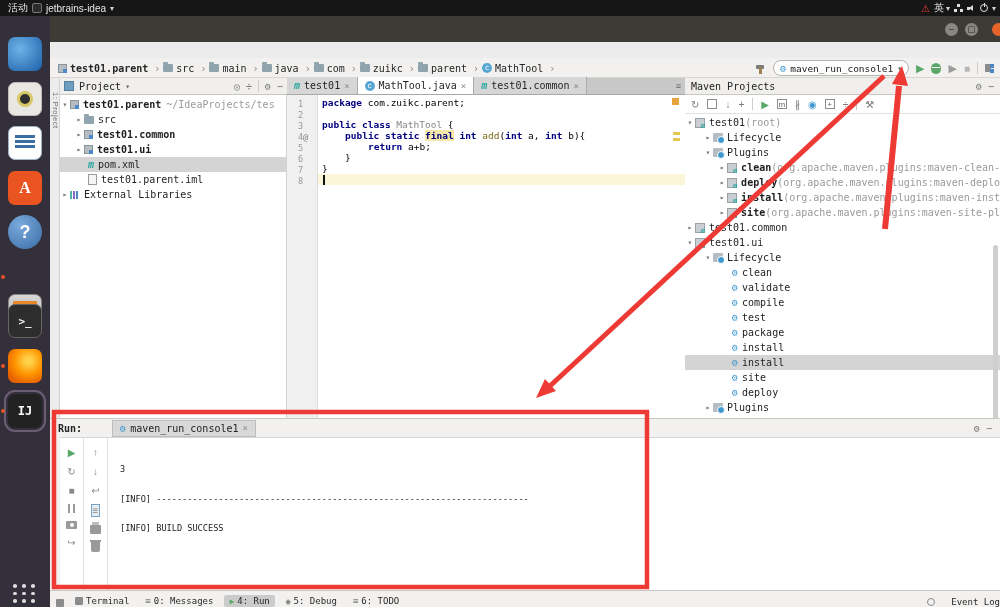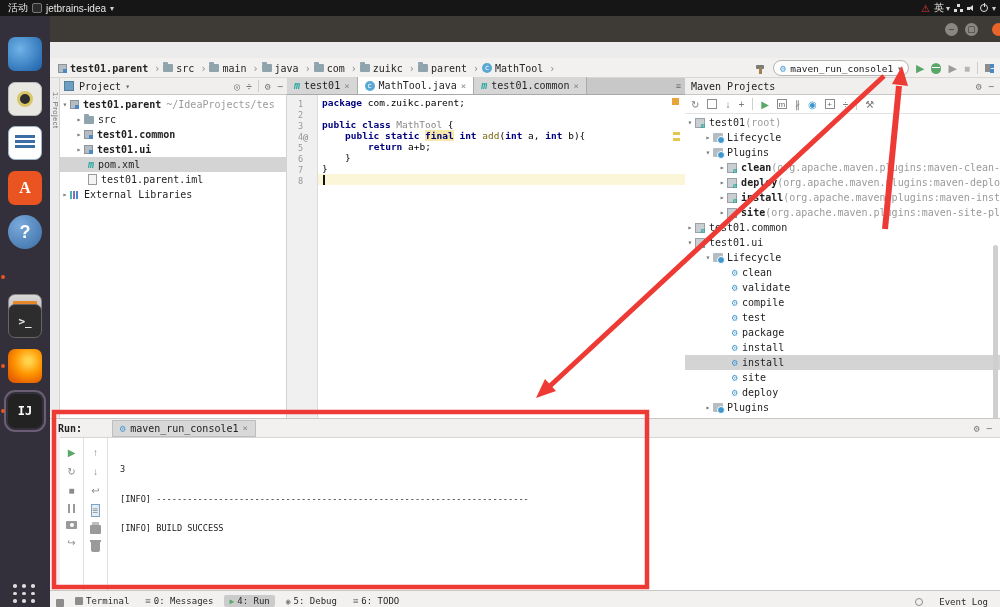--- a/index.html
+++ b/index.html
@@ -145,21 +145,21 @@
   .printico:before{content:"";position:absolute;left:2px;top:-3px;width:7px;height:3px;background:#bdbdbd}
   .trashico{width:9px;height:10px;background:#9a9a9a;border-radius:0 0 2px 2px;position:relative}
   .trashico:before{content:"";position:absolute;left:-1px;top:-2px;width:11px;height:1.5px;background:#9a9a9a}
   .selbox{border:1px solid #7ca3c4;background:#e3edf5;padding:0 1px}
   .con{position:absolute;left:48px;top:0;right:0;bottom:0;background:#fff;font-family:"DejaVu Sans Mono",monospace;font-size:8.6px;color:#1a1a1a;padding:8px 0 0 12px;line-height:9.7px;white-space:pre;overflow:hidden}
   
   .status{left:0;top:574px;width:950px;height:17px;background:#f2f1ef;border-top:1px solid #c9c7c3;display:flex;align-items:flex-end;font-family:"DejaVu Sans Mono",monospace;font-size:9px;color:#2a2a2a}
   .sitem{display:flex;align-items:center;gap:3px;padding:1px 5px;margin-left:6px}
   .sitem.on{background:#cbcbcb;border-radius:2px}
   .sq{width:8px;height:8px;background:#8c8c8c;display:inline-block;border-radius:1px}
-  .elog{margin-left:auto;margin-right:12px;display:flex;align-items:center;gap:16px}
+  .elog{margin-left:auto;margin-right:0;display:flex;align-items:center;gap:16px}
   .ring{width:8px;height:8px;border:1px solid #8c8c8c;border-radius:50%;display:inline-block}
   .gplay{color:#59a869}
   .icn{color:#7a7a7a}
   
   .ovl{left:0;top:0;width:1000px;height:607px;pointer-events:none;z-index:99}
 </style>
 </head>
 <body>
 
 <div class="abs topbar">

